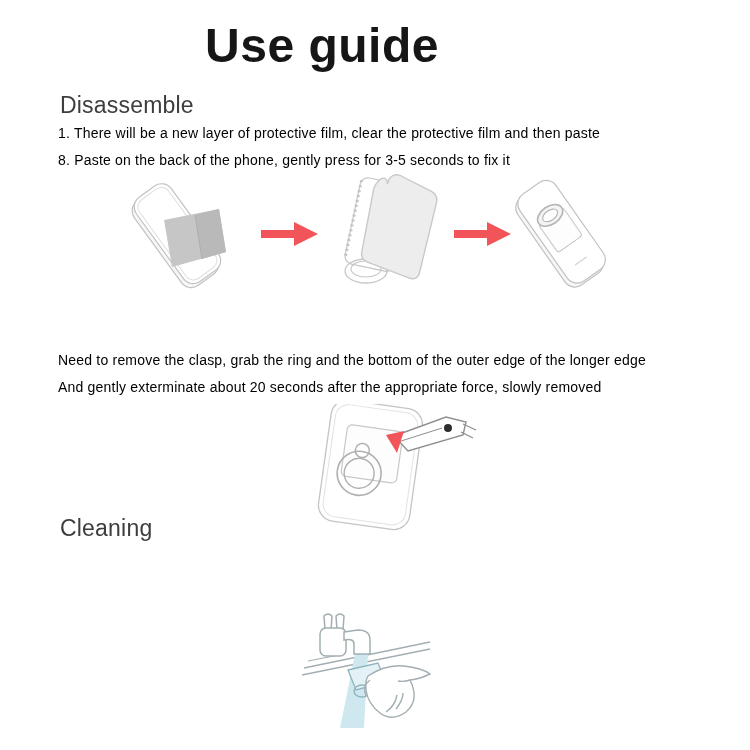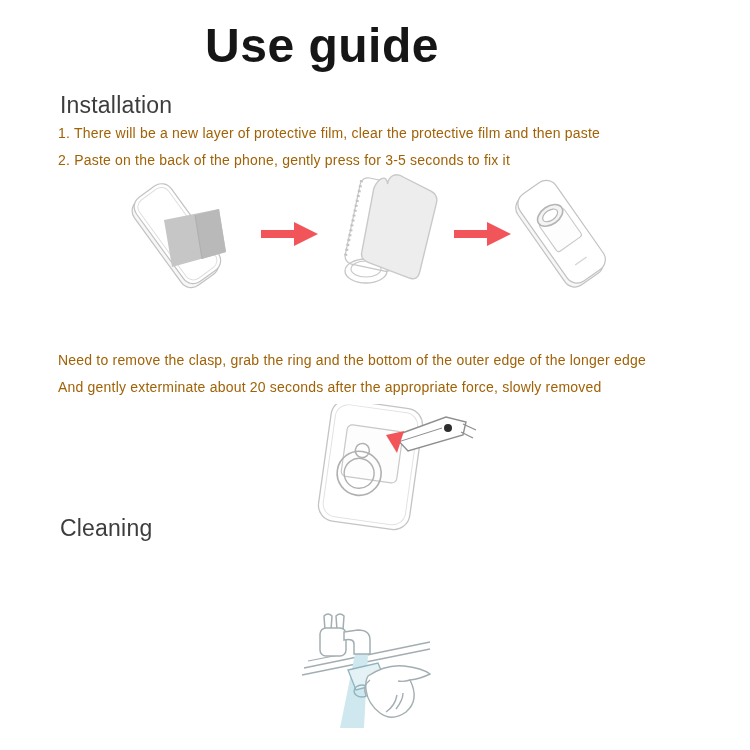--- a/index.html
+++ b/index.html
@@ -17,21 +17,21 @@
     font-size: 48px; font-weight: 700; letter-spacing: 0.5px;
     color: #161616; margin: 0;
   }
   .section-heading {
     position: absolute; left: 60px;
     font-size: 23px; font-weight: 400; color: #3d3d3d; margin: 0;
     letter-spacing: 0.2px;
   }
   .body-line {
     position: absolute; left: 58px;
-    font-size: 14px; color: #a16207; margin: 0;
+    font-size: 14px; color: #000000; margin: 0;
     letter-spacing: 0.2px; white-space: nowrap;
   }
   #installation-heading { top: 92px; }
   #installation-step-1  { top: 125px; }
   #installation-step-2  { top: 152px; }
   #disassemble-heading  { top: 319px; }
   #disassemble-line-1   { top: 352px; }
   #disassemble-line-2   { top: 379px; }
   #cleaning-heading     { top: 515px; }
   #cleaning-line-1      { top: 548px; }
@@ -47,23 +47,23 @@
   #illus-cleaning     { left: 298px; top: 606px; }
   svg { display: block; }
 </style>
 </head>
 <body>
 
 <div class="page">
 
   <h1 class="page-title">Use guide</h1>
 
-  <h2 class="section-heading" id="installation-heading">Installation</h2>
+  <h2 class="section-heading" id="installation-heading">Disassemble</h2>
   <p class="body-line" id="installation-step-1">1. There will be a new layer of protective film, clear the protective film and then paste</p>
-  <p class="body-line" id="installation-step-2">2. Paste on the back of the phone, gently press for 3-5 seconds to fix it</p>
+  <p class="body-line" id="installation-step-2">8. Paste on the back of the phone, gently press for 3-5 seconds to fix it</p>
 
   <div class="illus" id="illus-phone-film">
     <svg width="102" height="112" viewBox="0 0 102 112">
       <g transform="rotate(-36 51 56)">
         <rect x="26" y="6" width="43" height="104" rx="12" fill="#f7f7f7" stroke="#c2c2c2" stroke-width="1.2"></rect>
         <rect x="30" y="4" width="43" height="104" rx="12" fill="#ffffff" stroke="#c2c2c2" stroke-width="1.2"></rect>
         <rect x="33.5" y="7.5" width="36" height="97" rx="9" fill="none" stroke="#dedede" stroke-width="1"></rect>
       </g>
       <polygon points="38,42 93,31 100,74 46,89" fill="#c6c6c6"></polygon>
       <polygon points="69,37 93,31 100,74 76,81" fill="#b9b9b9"></polygon>

